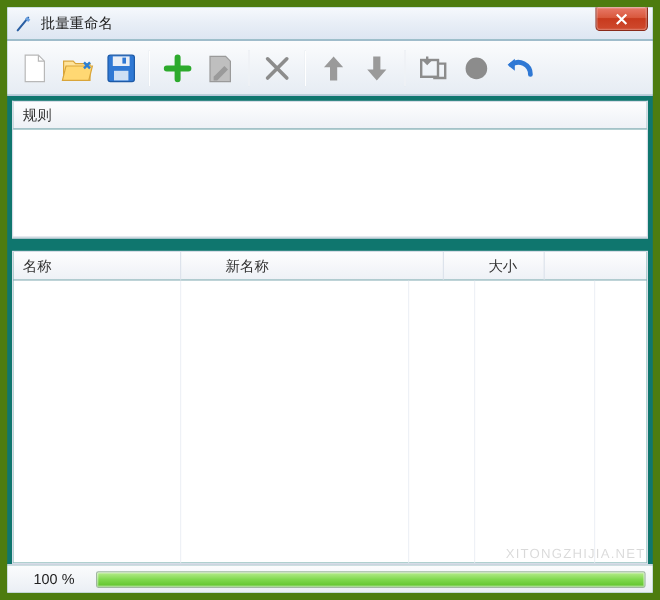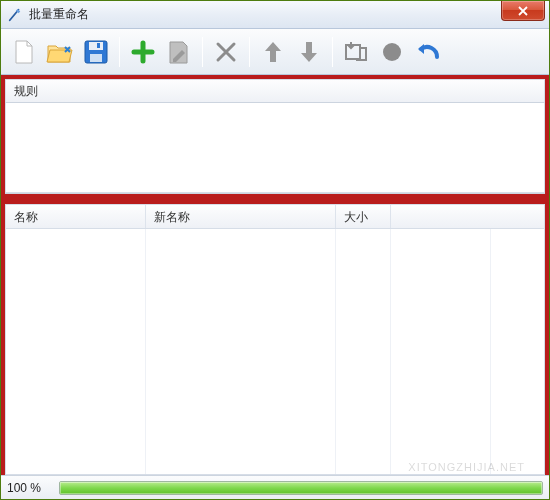--- a/index.html
+++ b/index.html
@@ -7,22 +7,22 @@
     font-family: "Microsoft YaHei", "Segoe UI", Tahoma, sans-serif;
     font-size: 12px;
     background: #fff;
     width: 550px;
     height: 500px;
     overflow: hidden;
   }
   .window {
     width: 550px;
     height: 500px;
-    border: 1px solid #4d7c0f;
-    background: #b91c1c;
+    border: 6px solid #4d7c0f;
+    background: #0f766e;
     display: flex;
     flex-direction: column;
     position: relative;
   }
   
   .titlebar {
     height: 28px;
     background: linear-gradient(to bottom, #f6f9fd 0%, #e8eef6 50%, #dde6f2 100%);
     border-bottom: 1px solid #b8c7db;
     display: flex;
@@ -107,20 +107,21 @@
     border: 1px solid #d6dde7;
     display: flex;
     flex-direction: column;
     overflow: hidden;
   }
   .list-header {
     height: 24px;
     background: linear-gradient(to bottom, #fdfdfe, #eef1f6);
     border-bottom: 1px solid #d6dde7;
     display: flex;
+    gap: 29px;
   }
   .col {
     border-right: 1px solid #dde3ec;
     padding: 4px 8px;
     font-size: 12px;
     color: #333;
     overflow: hidden; white-space: nowrap;
   }
   .col-name   { width: 140px; }
   .col-new    { width: 190px; }
@@ -144,41 +145,42 @@
     background: linear-gradient(to bottom, #fbfcfd, #eaeef4);
     display: flex;
     align-items: center;
     padding: 0 6px;
     gap: 8px;
   }
   .statusbar .pct {
     font-size: 12px;
     color: #222;
     min-width: 44px;
+    margin-left: 16px;
   }
   .progress {
     flex: 1;
     height: 14px;
     border: 1px solid #9fb6a0;
     border-radius: 2px;
     background: #f3f7f3;
     overflow: hidden;
     position: relative;
   }
   .progress-fill {
     height: 100%;
     width: 100%;
     background: linear-gradient(to bottom, #b8ec8f 0%, #7fd84d 50%, #5fc22b 100%);
     box-shadow: inset 0 0 0 1px rgba(255,255,255,0.4);
   }
 
   
   .watermark {
     position: absolute;
-    right: 24px; bottom: 26px;
+    right: 6px; bottom: 26px;
     font-size: 11px; color: rgba(0,0,0,0.15);
     letter-spacing: 1px;
     pointer-events: none;
   }
 </style>
 </head>
 <body>
 
 <div class="window">
 

